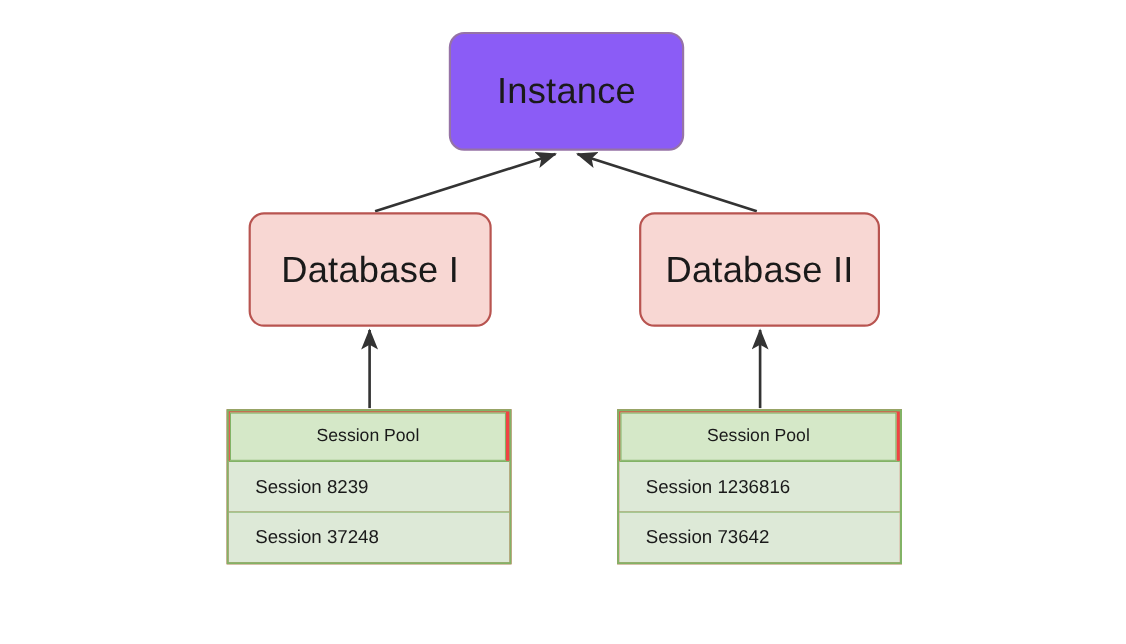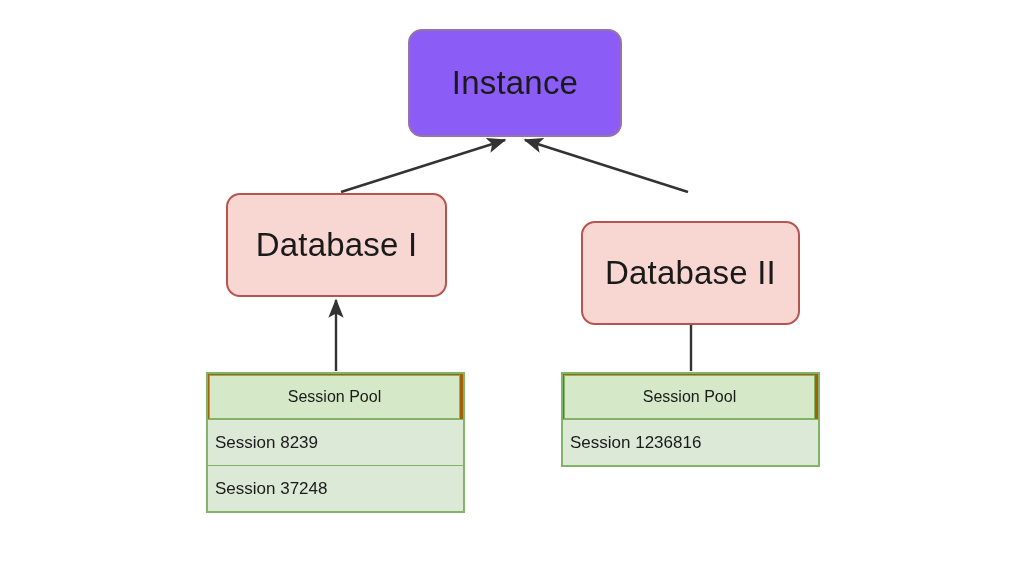--- a/index.html
+++ b/index.html
@@ -48,29 +48,29 @@
   }
 
   .node-db {
     top: 193px;
     height: 104px;
     background: #f8d7d3;
     border: 2px solid #b85450;
     font-size: 33px;
   }
   .node-db-1 { left: 226px; width: 221px; }
-  .node-db-2 { left: 581px; width: 219px; margin-top: 28px; }
+  .node-db-2 { left: 581px; width: 219px; }
 
   .pool {
     position: absolute;
     box-sizing: border-box;
     top: 372px;
     width: 259px;
     border: 2px solid #82b366;
-    background: #a16207;
+    background: #ef4444;
   }
   .pool-left  { left: 206px; }
   .pool-right { left: 561px; }
 
   .pool-header {
     box-sizing: border-box;
     height: 44px;
     margin: 1px 3px 0 1px;
     background: #d5e8c8;
     border: 1px solid #82b366;
@@ -80,21 +80,21 @@
     font-size: 16px;
     color: #1a1a1a;
   }
   .pool-row {
     box-sizing: border-box;
     height: 46px;
     background: #dde9d7;
     border-top: 1px solid #82b366;
     display: flex;
     align-items: center;
-    padding-left: 7px;
+    padding-left: 24px;
     font-size: 17px;
     color: #1a1a1a;
   }
   .pool-row:first-of-type { border-top: 1px solid #82b366; }
 </style>
 </head>
 <body>
 
 <div id="canvas">
 
@@ -138,15 +138,18 @@
     </div>
   </div>
 
   <div class="pool pool-right">
     <div class="pool-header">
       <span>Session Pool</span>
     </div>
     <div class="pool-row">
       <span>Session 1236816</span>
     </div>
+    <div class="pool-row">
+      <span>Session 73642</span>
+    </div>
   </div>
 
 </div>
 
 </body></html>

